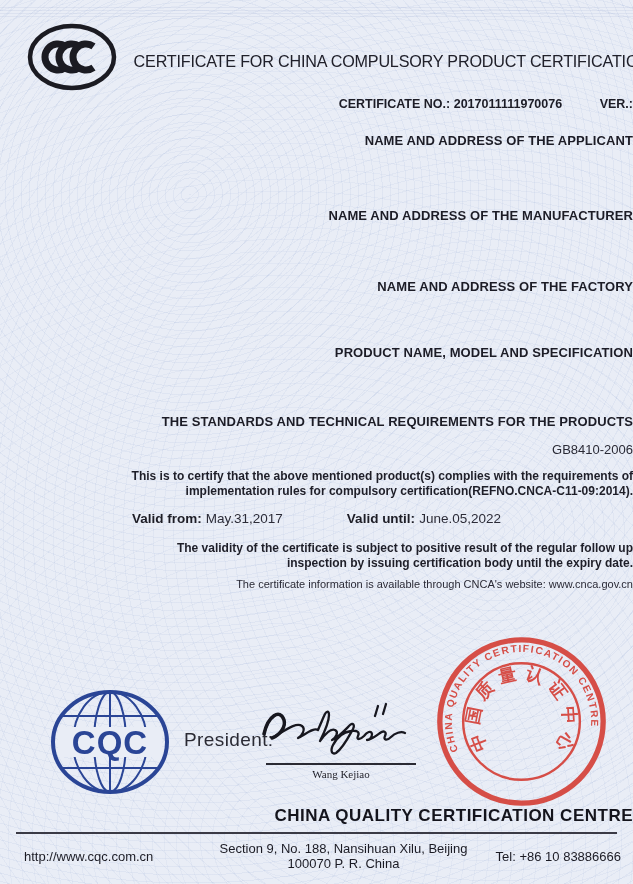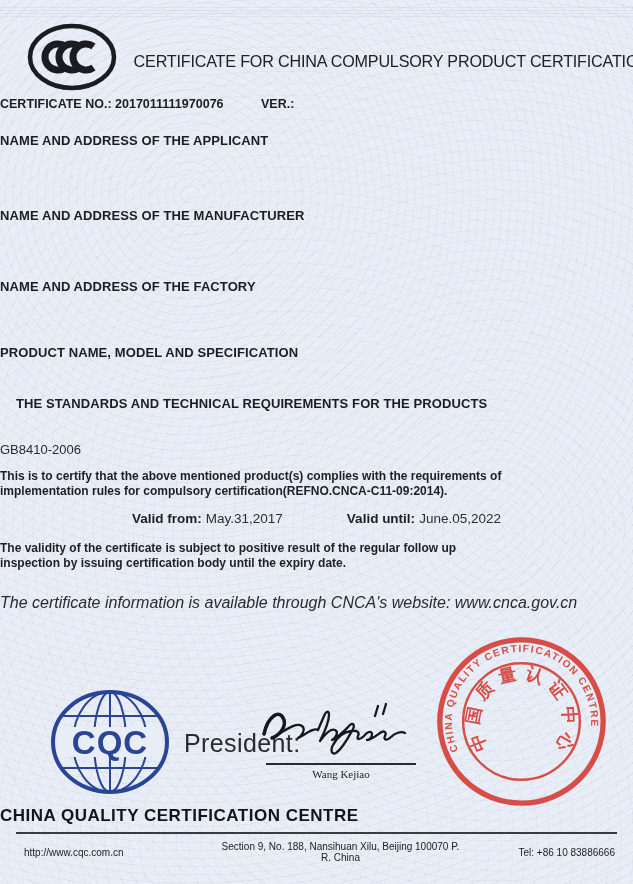--- a/index.html
+++ b/index.html
@@ -15,54 +15,54 @@
       repeating-radial-gradient(circle at 45% 95%, rgba(130,155,205,0.08) 0px, rgba(130,155,205,0.08) 1px, transparent 1px, transparent 12px);
     font-family:"Liberation Sans", sans-serif;
     color:#1d1d26;
   }
   .topband{
     position:absolute;left:0;top:5px;width:100%;height:12px;
     background:repeating-linear-gradient(0deg, rgba(150,165,205,0.28) 0 1px, transparent 1px 3px);
     opacity:.55;
   }
   .abs{position:absolute;}
-  .ctr{left:0;right:0;text-align:left;}
+  .ctr{left:0;right:0;text-align:right;}
   .title{
     left:120px;right:8px;top:52px;
     text-align:center;
     font-size:17px;letter-spacing:-0.2px;
     color:#20202a;
     white-space:nowrap;
   }
   .title>span{display:inline-block;transform:scaleX(.95);transform-origin:center;}
   .certline{top:97px;font-size:12.5px;font-weight:bold;color:#1c1c26;}
   .certline .ver{margin-left:34px;}
   .sechead{font-size:13px;font-weight:bold;color:#1c1c26;letter-spacing:0.1px;}
   .h-applicant{top:133px;}
   .h-manufacturer{top:208px;}
   .h-factory{top:279px;}
   .h-product{top:345px;}
-  .h-standards{top:396px;padding-left:16px;}
+  .h-standards{top:414px;padding-left:16px;}
   .gbvalue{top:442px;font-size:13px;color:#2a2a36;}
   .certifyp{top:469px;font-size:12px;font-weight:bold;line-height:15px;color:#1e1e28;}
   .validrow{top:511px;display:flex;justify-content:center;gap:64px;font-size:13.5px;}
   .validrow b{font-weight:bold;}
   .validrow .date{font-weight:normal;color:#2c2c38;margin-left:4px;}
   .validityp{top:541px;font-size:12px;font-weight:bold;line-height:15px;color:#1e1e28;}
-  .cncanote{top:594px;font-size:16px;color:#2a2a36;font-style:italic;}
-  .president{left:184px;top:729px;font-size:25px;letter-spacing:0.4px;color:#2a2a34;}
+  .cncanote{top:578px;font-size:11px;color:#2a2a36;}
+  .president{left:184px;top:729px;font-size:19px;letter-spacing:0.4px;color:#2a2a34;}
   .sigline{left:266px;top:763px;width:150px;height:2px;background:#2a2a33;}
   .signame{left:266px;top:768px;width:150px;text-align:center;
     font-family:"Liberation Serif", serif;font-size:11px;color:#1d1d26;}
   .footerhead{top:806px;font-size:17px;font-weight:bold;letter-spacing:0.5px;color:#14141c;}
   .footrule{left:16px;right:16px;top:832px;height:2px;background:#3a3a45;}
-  .footrow{left:0;right:0;top:841px;display:flex;align-items:center;font-size:10px;color:#1b1b24;}
+  .footrow{left:0;right:0;top:841px;display:flex;align-items:center;font-size:13px;color:#1b1b24;}
   .footrow .fw{padding-left:24px;width:180px;}
   .footrow .fa{flex:1;text-align:center;margin-left:12px;}
-  .footrow .ft{padding-right:18px;width:150px;text-align:right;}
+  .footrow .ft{padding-right:12px;width:150px;text-align:right;}
   svg text{font-family:"Liberation Sans", sans-serif;}
   .stamp-ring-text{font-size:10.5px;font-weight:bold;letter-spacing:1.5px;}
   .stamp-cn-text{font-size:18px;font-weight:bold;letter-spacing:7px;}
   .cqc-text{font-size:33px;font-weight:bold;letter-spacing:1px;}
 </style>
 </head>
 <body>
 
 <div class="certificate">
   <div class="topband"></div>

